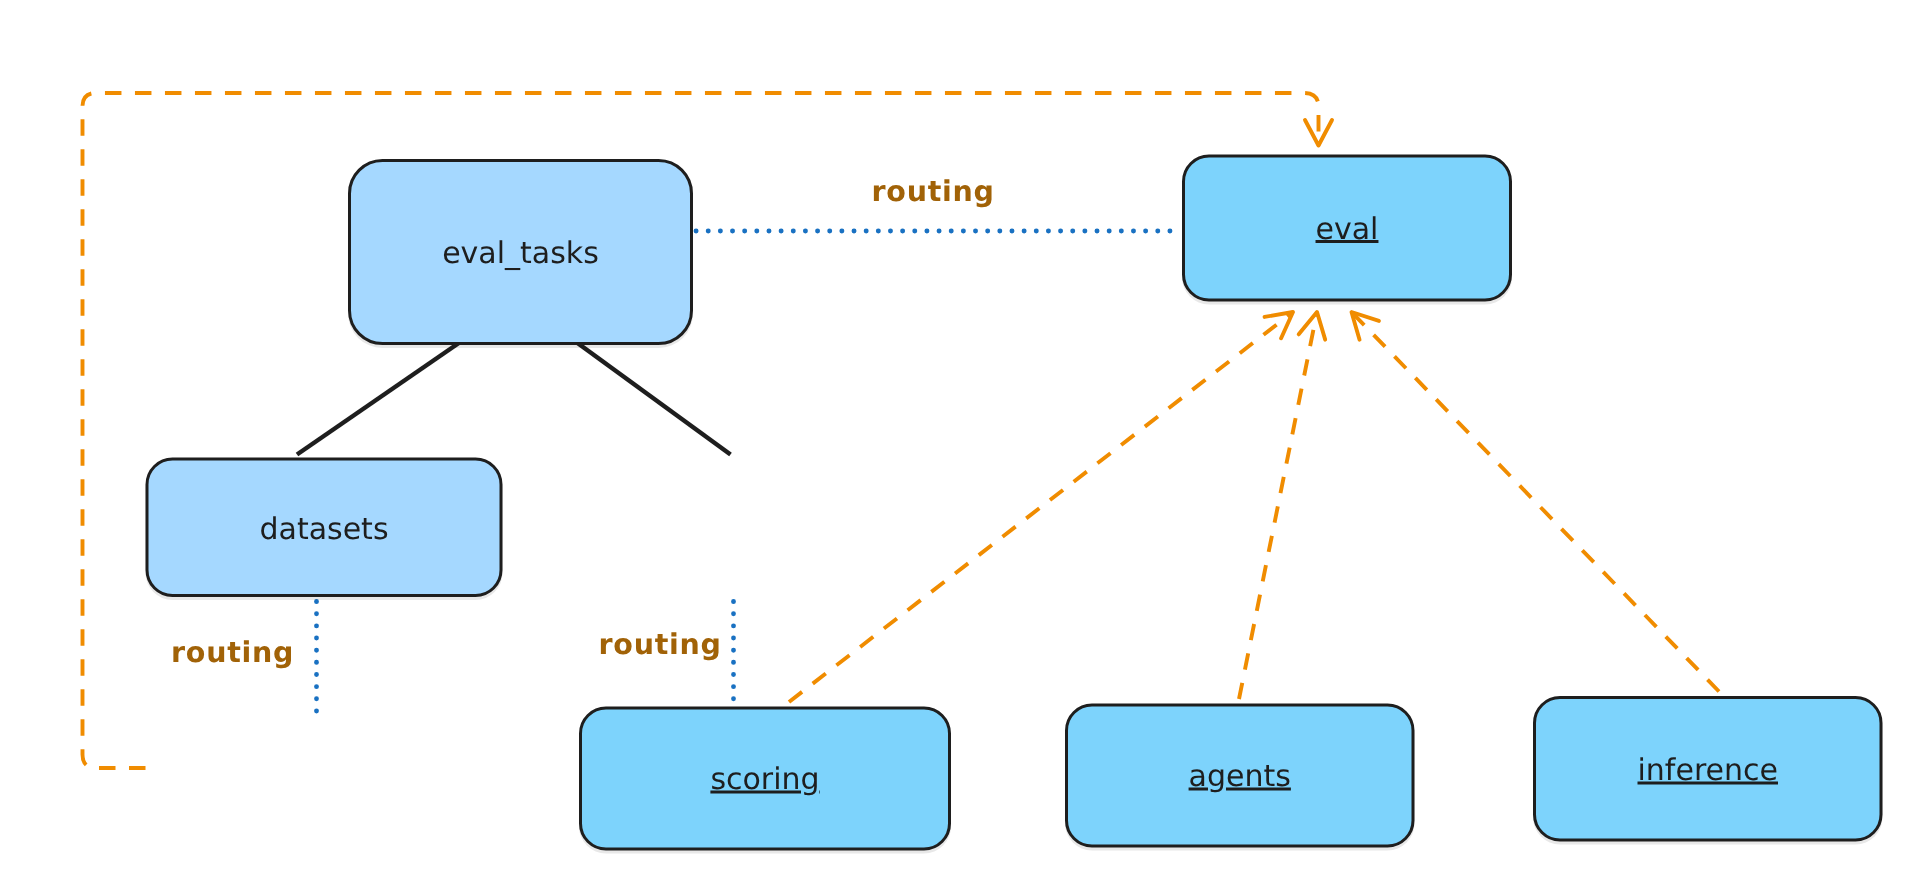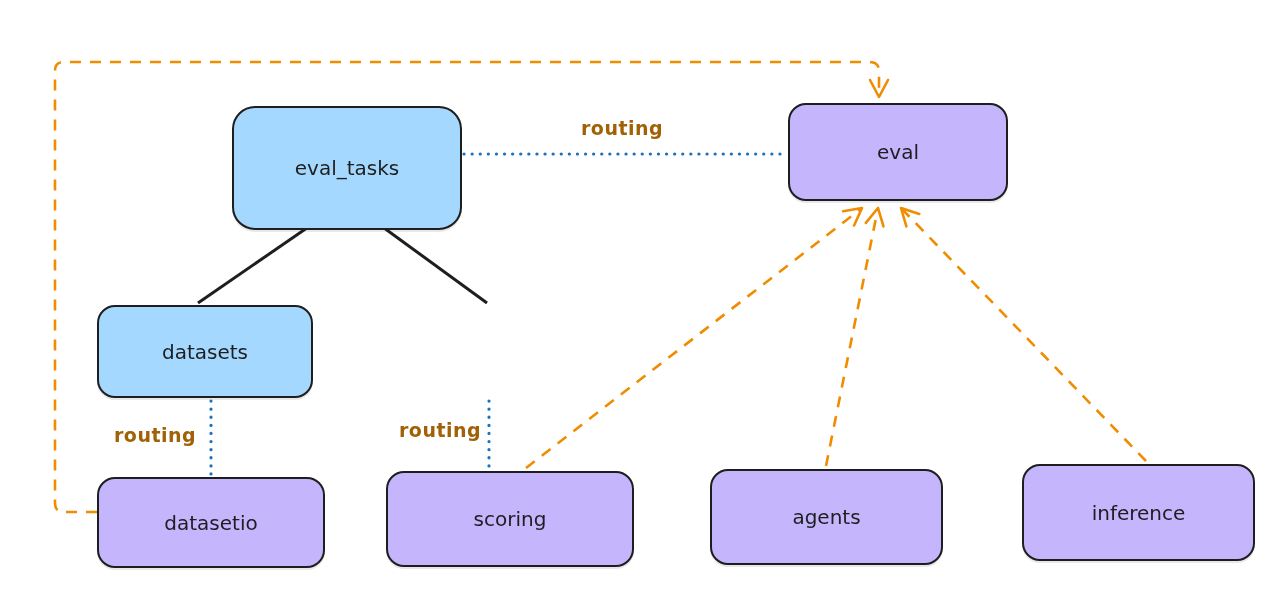--- a/index.html
+++ b/index.html
@@ -14,24 +14,24 @@
   .node{
     position:absolute;z-index:2;
     border:2.5px solid #1e1e1e;
     border-radius:18px;
     display:flex;align-items:center;justify-content:center;
     font-size:20px;color:#1e1e1e;
     box-shadow:0 2px 0 rgba(30,30,30,0.10);
     box-sizing:border-box;
   }
   .node.blue{background:#a5d8ff;}
-  .node.green{background:#c4b5fd;}
+  .node.green{background:#7dd3fc;text-decoration:underline;}
   .n-eval-tasks{left:232px;top:106px;width:230px;height:124px;border-radius:23px;}
   .n-eval{left:788px;top:103px;width:220px;height:98px;}
-  .n-datasets{left:97px;top:305px;width:216px;height:93px;}
+  .n-datasets{left:97px;top:305px;width:238px;height:93px;}
   .n-scoring-functions{left:377px;top:305px;width:238px;height:94px;}
   .n-datasetio{left:97px;top:477px;width:228px;height:91px;}
   .n-scoring{left:386px;top:471px;width:248px;height:96px;}
   .n-agents{left:710px;top:469px;width:233px;height:96px;}
   .n-inference{left:1022px;top:464px;width:233px;height:97px;}
   .edge-label{
     position:absolute;z-index:3;
     color:#a16207;font-size:19px;font-weight:600;
     letter-spacing:0.5px;
   }
@@ -70,23 +70,20 @@
 
   <div class="node blue n-eval-tasks">
     <span>eval_tasks</span>
   </div>
   <div class="node green n-eval">
     <span>eval</span>
   </div>
   <div class="node blue n-datasets">
     <span>datasets</span>
   </div>
-  <div class="node green n-datasetio">
-    <span>datasetio</span>
-  </div>
   <div class="node green n-scoring">
     <span>scoring</span>
   </div>
   <div class="node green n-agents">
     <span>agents</span>
   </div>
   <div class="node green n-inference">
     <span>inference</span>
   </div>
 

